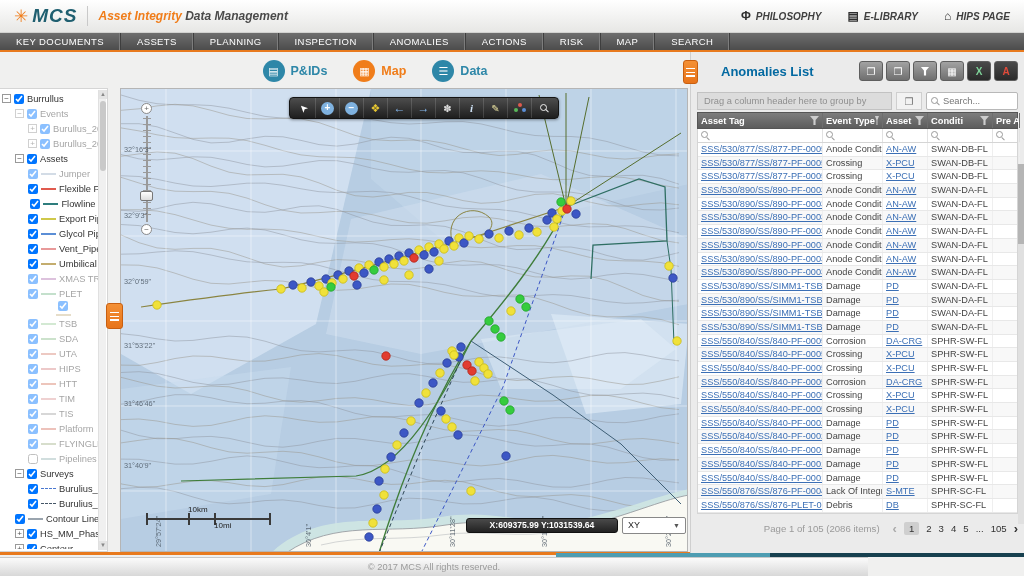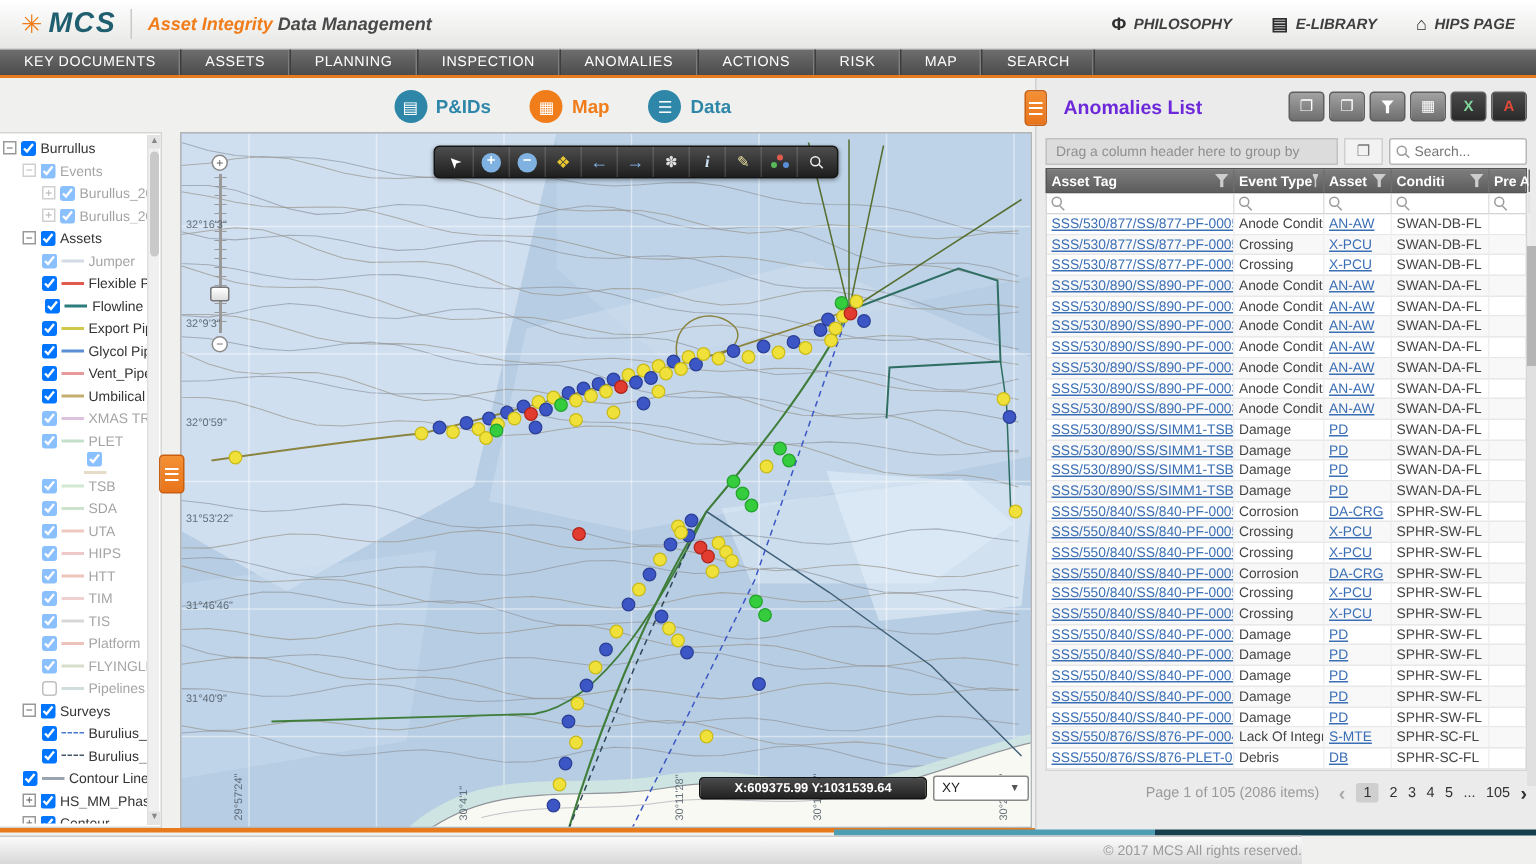--- a/index.html
+++ b/index.html
@@ -77,21 +77,21 @@
   .scalebar .km{position:absolute;left:42px;top:-4px;font-size:8px;color:#222}
   .scalebar .mi{position:absolute;left:68px;top:12px;font-size:8px;color:#222}
   .coordpill{position:absolute;left:345px;bottom:18px;width:152px;height:15px;background:linear-gradient(#4a4a4a,#222);border:1px solid #111;border-radius:3px;color:#fff;font-size:8.6px;font-weight:bold;line-height:13px;text-align:center}
   .coordsel{position:absolute;left:501px;bottom:17px;width:64px;height:17px;background:#fff;border:1px solid #888;border-radius:2px;font-size:9px;line-height:15px;padding:0 5px;color:#222;display:flex;justify-content:space-between;align-items:center;cursor:pointer}
   .otab{position:absolute;width:17px;height:26px;background:linear-gradient(#f49035,#e8741a);border:1px solid #c85f10;border-radius:3px;display:flex;align-items:center;justify-content:center;cursor:pointer;z-index:5}
   .otab .bars{width:9px;height:9px;background:repeating-linear-gradient(to bottom,#fff 0 1.4px,transparent 1.4px 3.6px)}
 
   
   .panel{position:absolute;left:690px;top:52px;width:334px;height:504px;background:#ebebeb;border-left:1px solid #cfcfcf;padding:0 6px}
   .ptitle{height:38px;display:flex;align-items:center}
-  .ptitle .t{font-size:13px;font-weight:bold;color:#6d28d9;margin-left:12px}
+  .ptitle .t{font-size:13px;font-weight:bold;color:#0369a1;margin-left:24px}
   .pbtns{margin-left:auto;display:flex;gap:3px}
   .pbtn{width:24px;height:20px;border-radius:3px;background:linear-gradient(#a2a2a2,#6f6f6f);border:1px solid #5e5e5e;color:#fff;display:flex;align-items:center;justify-content:center;font-size:10px;cursor:pointer}
   .pbtn.dark{background:linear-gradient(#4a4a4a,#2a2a2a)}
   .funnel{width:9px;height:9px;background:#cdcdcd;clip-path:polygon(0 0,100% 0,62% 45%,62% 100%,38% 100%,38% 45%)}
   .funnel.w{background:#fff}
   .grouprow{height:22px;display:flex;align-items:center;gap:4px}
   .groupbox{flex:1;height:18px;background:#dcdcdc;border:1px solid #c2c2c2;color:#8f8f8f;font-size:9.3px;line-height:16px;padding:0 6px;overflow:hidden;white-space:nowrap}
   .chooser{width:26px;height:18px;background:#f2f2f2;border:1px solid #cfcfcf;display:flex;align-items:center;justify-content:center;color:#777;font-size:10px;cursor:pointer}
   .searchbox{width:92px;height:18px;background:#fff;border:1px solid #b8b8b8;border-radius:2px;display:flex;align-items:center;gap:3px;padding:0 4px}
   .searchbox input{border:none;outline:none;width:64px;font-size:9.3px;color:#444;background:transparent}
@@ -111,21 +111,21 @@
   .pager .pg.cur{background:#cfcfcf;border-radius:2px;padding:1px 5px}
   .pager .nav-ar{font-size:13px;font-weight:bold;cursor:pointer}
   .pager .nav-ar.prev{color:#aaa}
   .pvscroll{position:absolute;right:0;top:112px;width:6px;height:360px;background:#e0e0e0}
   .pvscroll .th{position:absolute;left:0;top:0;width:6px;height:80px;background:#b5b5b5;cursor:pointer}
 
   
   .oline{position:absolute;left:0;top:552px;width:690px;height:3px;background:#e87a1e}
   .tline{position:absolute;left:556px;top:553px;width:214px;height:4px;background:#4e9db2}
   .tline2{position:absolute;left:770px;top:553px;width:254px;height:4px;background:#17404f}
-  .footer{position:absolute;left:0;top:557px;width:868px;height:19px;background:linear-gradient(#fbfbfb,#d8d8d8);border-top:1px solid #c9c9c9;text-align:right;line-height:18px;font-size:9.3px;color:#9a9a9a}
+  .footer{position:absolute;left:0;top:557px;width:868px;height:19px;background:linear-gradient(#fbfbfb,#d8d8d8);border-top:1px solid #c9c9c9;text-align:center;line-height:18px;font-size:9.3px;color:#9a9a9a}
 </style>
 </head>
 <body>
 
 <div id="app">
 
   <div class="hdr">
     <div class="logo">
       <span class="logo-burst">✳</span>
       <span class="logo-txt">MCS</span>
@@ -573,20 +573,29 @@
         <div class="latlab" style="top: 310px;">31°46'46"</div>
         <div class="latlab" style="top: 372px;">31°40'9"</div>
       </div>
     <div id="lonlabels">
         <div class="lonlab" style="left: 42px;">29°57'24"</div>
         <div class="lonlab" style="left: 192px;">30°4'1"</div>
         <div class="lonlab" style="left: 336px;">30°11'28"</div>
         <div class="lonlab" style="left: 428px;">30°18'15"</div>
         <div class="lonlab" style="left: 552px;">30°24'29"</div>
       </div>
+    <div class="scalebar">
+      <div class="line"></div>
+      <div class="t" style="left:0"></div>
+        <div class="t" style="left:42px"></div>
+        <div class="t" style="left:68px"></div>
+        <div class="t" style="right:0"></div>
+      <div class="km">10km</div>
+      <div class="mi">10mi</div>
+    </div>
     <div class="coordpill">X:609375.99 Y:1031539.64</div>
     <div class="coordsel">
       <span>XY</span>
       <span style="font-size:7px;color:#555">▼</span>
     </div>
   </div>
 
   <div class="panel">
     <div class="otab" style="left:-8px;top:8px;width:15px;height:24px">
         <span class="bars"></span>

